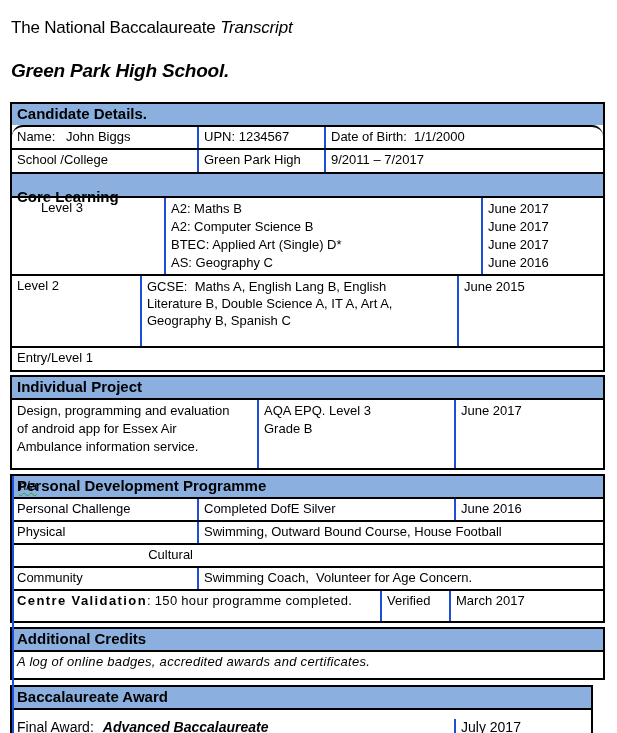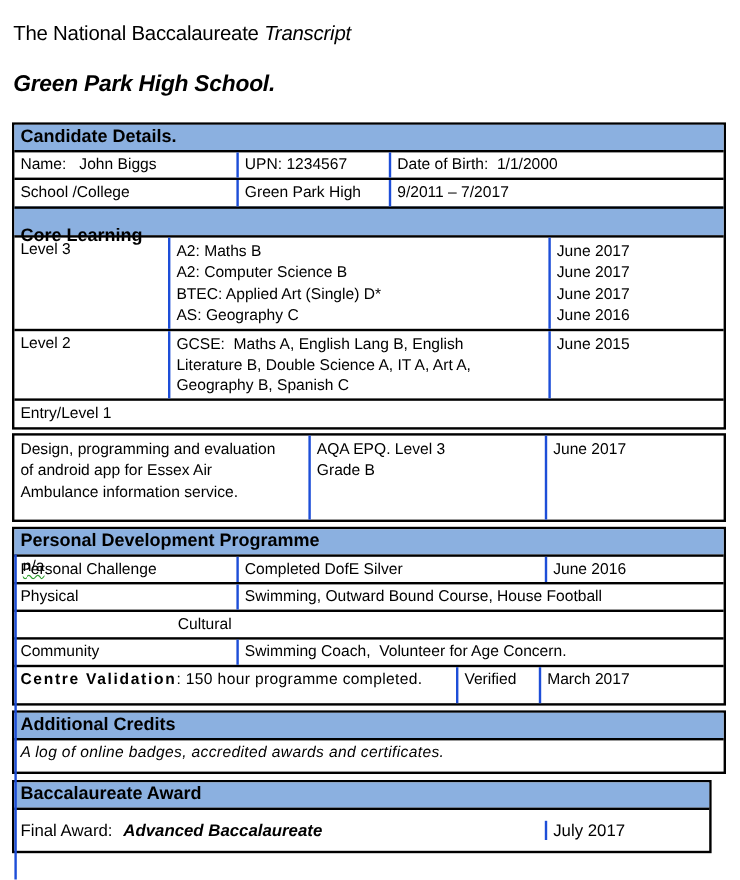--- a/index.html
+++ b/index.html
@@ -37,57 +37,58 @@
 
 <div class="titles">
   <div class="title1"><span>The National Baccalaureate </span><span class="it">Transcript</span></div>
   <div class="title2">Green Park High School.</div>
 </div>
 
 <div class="tbl">
 
   <div class="section">
     <div class="row hdr">Candidate Details.</div>
-    <div class="row" style="height:23px;">
+    <div class="row" style="height:23px;border-radius:11px;">
       <div class="cell" style="flex:0 0 185px;">Name:   John Biggs</div>
       <div class="cell" style="flex:0 0 127px;">UPN: 1234567</div>
       <div class="cell" style="flex:1;">Date of Birth:  1/1/2000</div>
     </div>
     <div class="row" style="height:24px;">
       <div class="cell" style="flex:0 0 185px;">School /College</div>
       <div class="cell" style="flex:0 0 127px;">Green Park High</div>
       <div class="cell" style="flex:1;">9/2011 – 7/2017</div>
     </div>
     <div class="row hdr" style="height:24px;padding-top:14px;">Core Learning</div>
-    <div class="row" style="height:78px;">
+    <div class="row" style="height:78px;padding-left:24px;">
       <div class="cell" style="flex:0 0 128px;">Level 3</div>
       <div class="cell ml" style="flex:0 0 317px;">A2: Maths B
 A2: Computer Science B
 BTEC: Applied Art (Single) D*
 AS: Geography C</div>
       <div class="cell ml" style="flex:1;">June 2017
 June 2017
 June 2017
 June 2016</div>
     </div>
-    <div class="row" style="height:58px;">
+    <div class="row" style="height:72px;">
       <div class="cell" style="flex:0 0 128px;">Level 2</div>
       <div class="cell ml" style="flex:0 0 317px;line-height:17px;">GCSE:  Maths A, English Lang B, English
 Literature B, Double Science A, IT A, Art A,
 Geography B, Spanish C</div>
       <div class="cell ml" style="flex:1;">June 2015</div>
     </div>
     <div class="row" style="height:24px;flex-direction:column;">
       <div class="cell" style="flex:0 0 128px;">Entry/Level 1</div>
       <div class="cell" style="flex:0 0 317px;"><span class="wavy">n/a</span></div>
       <div class="cell" style="flex:1;"></div>
     </div>
   </div>
 
   <div class="section gap3">
+    <div class="row hdr">Individual Project</div>
     <div class="row" style="height:70px;">
       <div class="cell ml" style="flex:0 0 245px;">Design, programming and evaluation
 of android app for Essex Air
 Ambulance information service.</div>
       <div class="cell ml" style="flex:0 0 197px;">AQA EPQ. Level 3
 Grade B</div>
       <div class="cell ml" style="flex:1;">June 2017</div>
     </div>
   </div>
 

